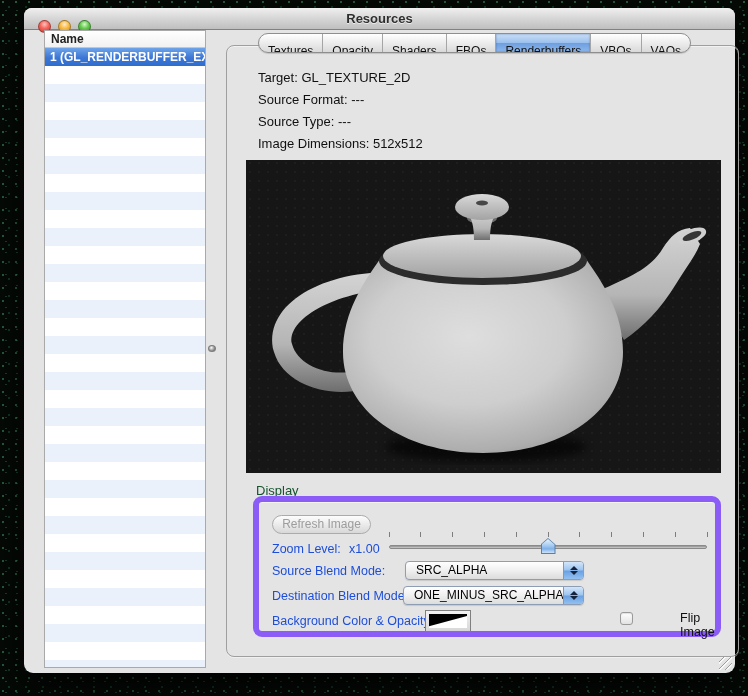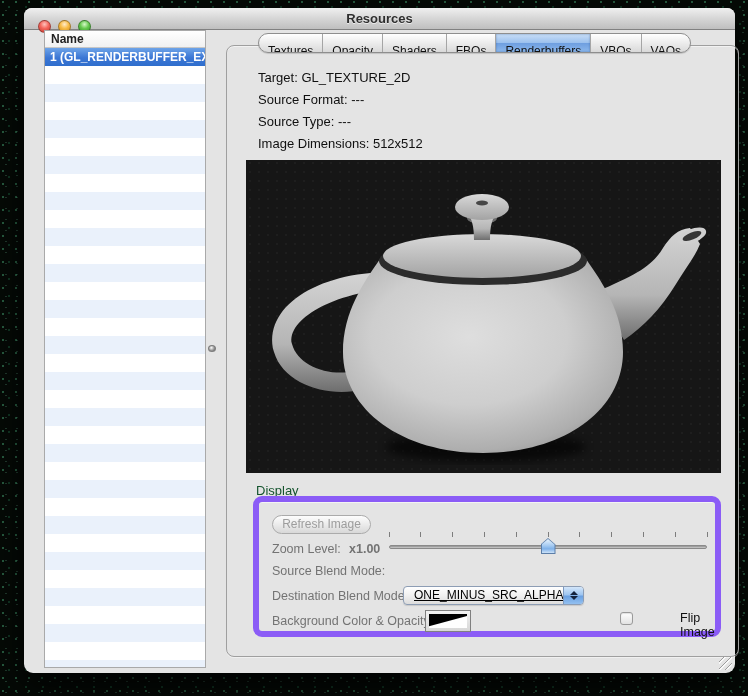--- a/index.html
+++ b/index.html
@@ -97,22 +97,22 @@
     border:6px solid #8b5cf6; border-radius:9px;
     box-shadow:inset 0 1px 0 rgba(255,255,255,.55);
   }
   .btn {
     position:absolute; left:13px; top:13px; width:99px; height:19px;
     border:1px solid #ababab; border-radius:10px;
     background:linear-gradient(180deg,#fdfdfd 0%,#ebebeb 50%,#d8d8d8 100%);
     font-size:12px; color:#9d9d9d; text-align:center; line-height:17px;
     font-family:"Liberation Sans", sans-serif;
   }
-  .flabel { position:absolute; font-size:12.5px; color:#737373; white-space:nowrap; }
-  .zoomval { font-weight:700; }
+  .flabel { position:absolute; font-size:12.5px; color:#1d4ed8; white-space:nowrap; }
+  .zoomval { font-weight:400; }
   
   .slider { position:absolute; left:130px; top:30px; width:318px; height:22px; }
   .ticks { position:absolute; left:0; right:0; top:0; height:6px; }
   .tick { position:absolute; top:0; width:1px; height:5px; background:#7d7d7d; }
   .track {
     position:absolute; left:0; right:0; top:13px; height:4px;
     background:linear-gradient(180deg,#8f8f8f,#cfcfcf);
     border:1px solid #8a8a8a; border-radius:2px;
   }
   .thumb { position:absolute; top:6px; width:15px; height:16px;
@@ -311,23 +311,30 @@
           <div class="tick" style="left: calc(90% - 0.5px);"></div>
           <div class="tick" style="left: calc(100% - 0.5px);"></div>
         </div>
       <div class="track"></div>
       <div class="thumb" id="thumb" style="left: calc(50% - 7.5px);">
           <div class="thumb-inner"></div>
         </div>
     </div>
 
     <div class="flabel" style="left:13px; top:62px;text-align:right;">Source Blend Mode:</div>
+    <div class="popup" style="left:146px; top:59px; width:179px;">
+      <span>SRC_ALPHA</span>
+      <div class="cap">
+        <div class="arr up"></div>
+        <div class="arr down"></div>
+      </div>
+    </div>
 
     <div class="flabel" style="left:13px; top:87px;">Destination Blend Mode:</div>
-    <div class="popup" style="left:144px; top:84px; width:181px;text-decoration:underline;">
+    <div class="popup" style="left:144px; top:84px; width:181px;">
       <span>ONE_MINUS_SRC_ALPHA</span>
       <div class="cap">
         <div class="arr up"></div>
         <div class="arr down"></div>
       </div>
     </div>
 
     <div class="flabel" style="left:13px; top:112px;">Background Color &amp; Opacity:</div>
     <div class="well">
       <div class="well-inner">

